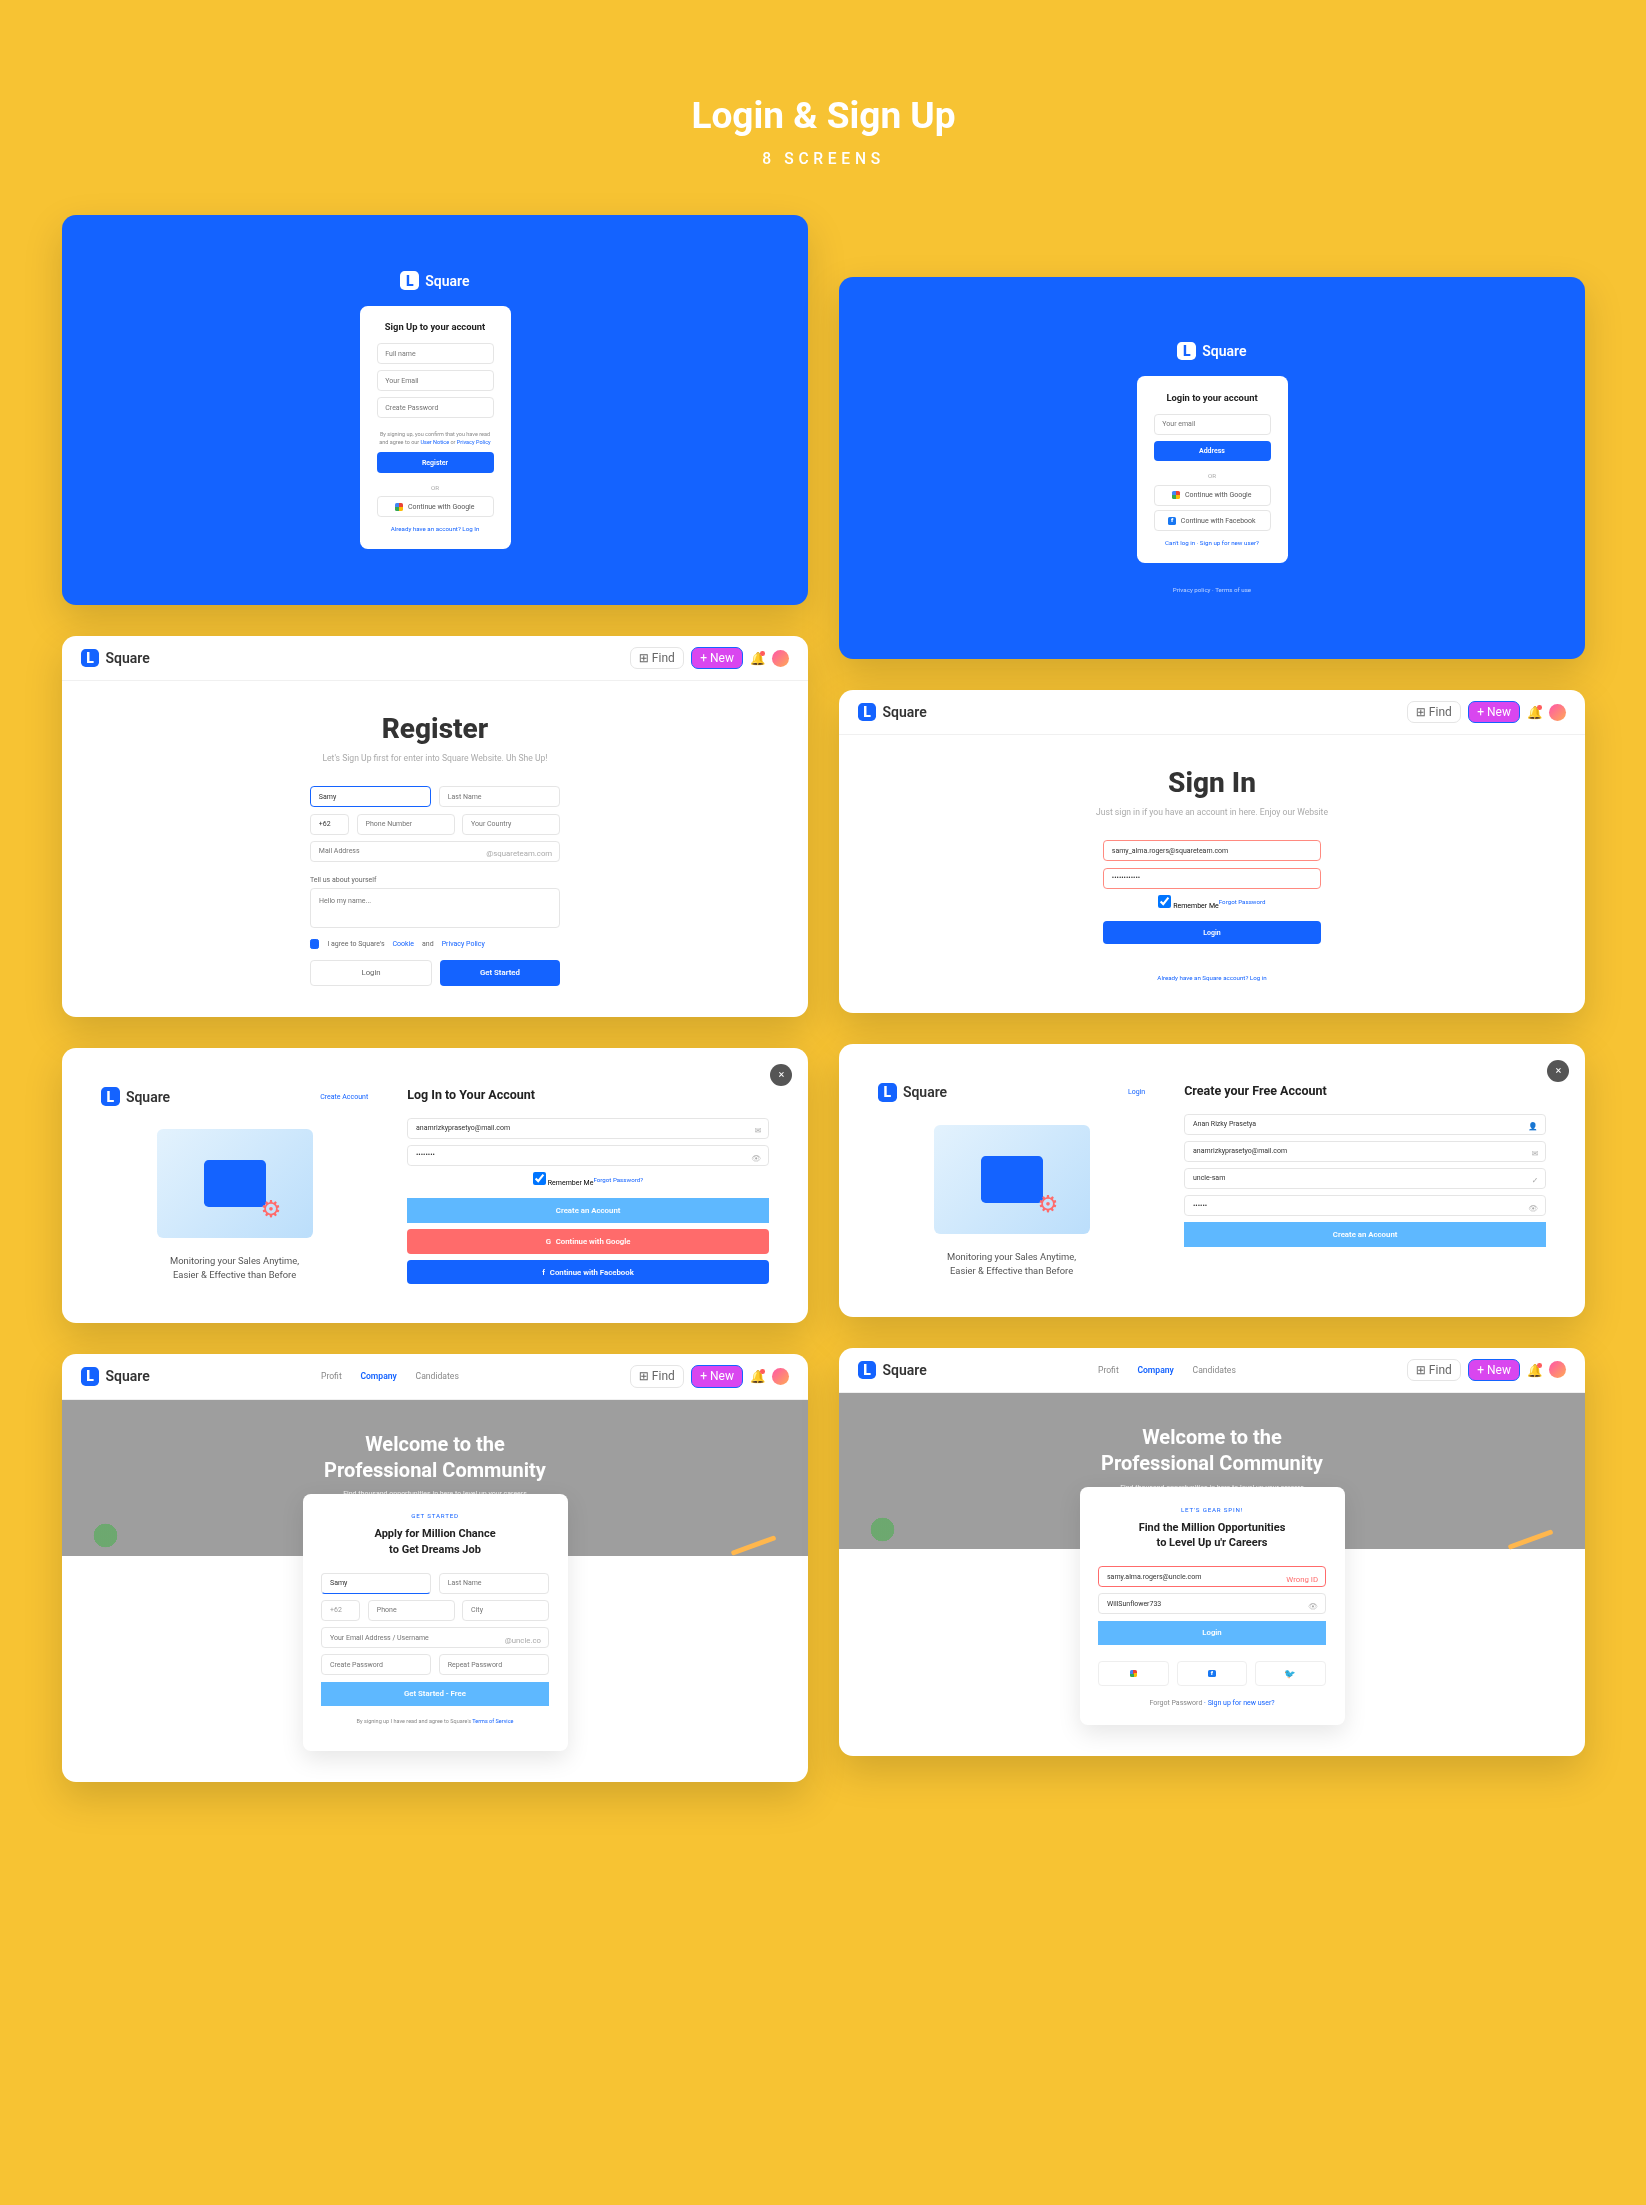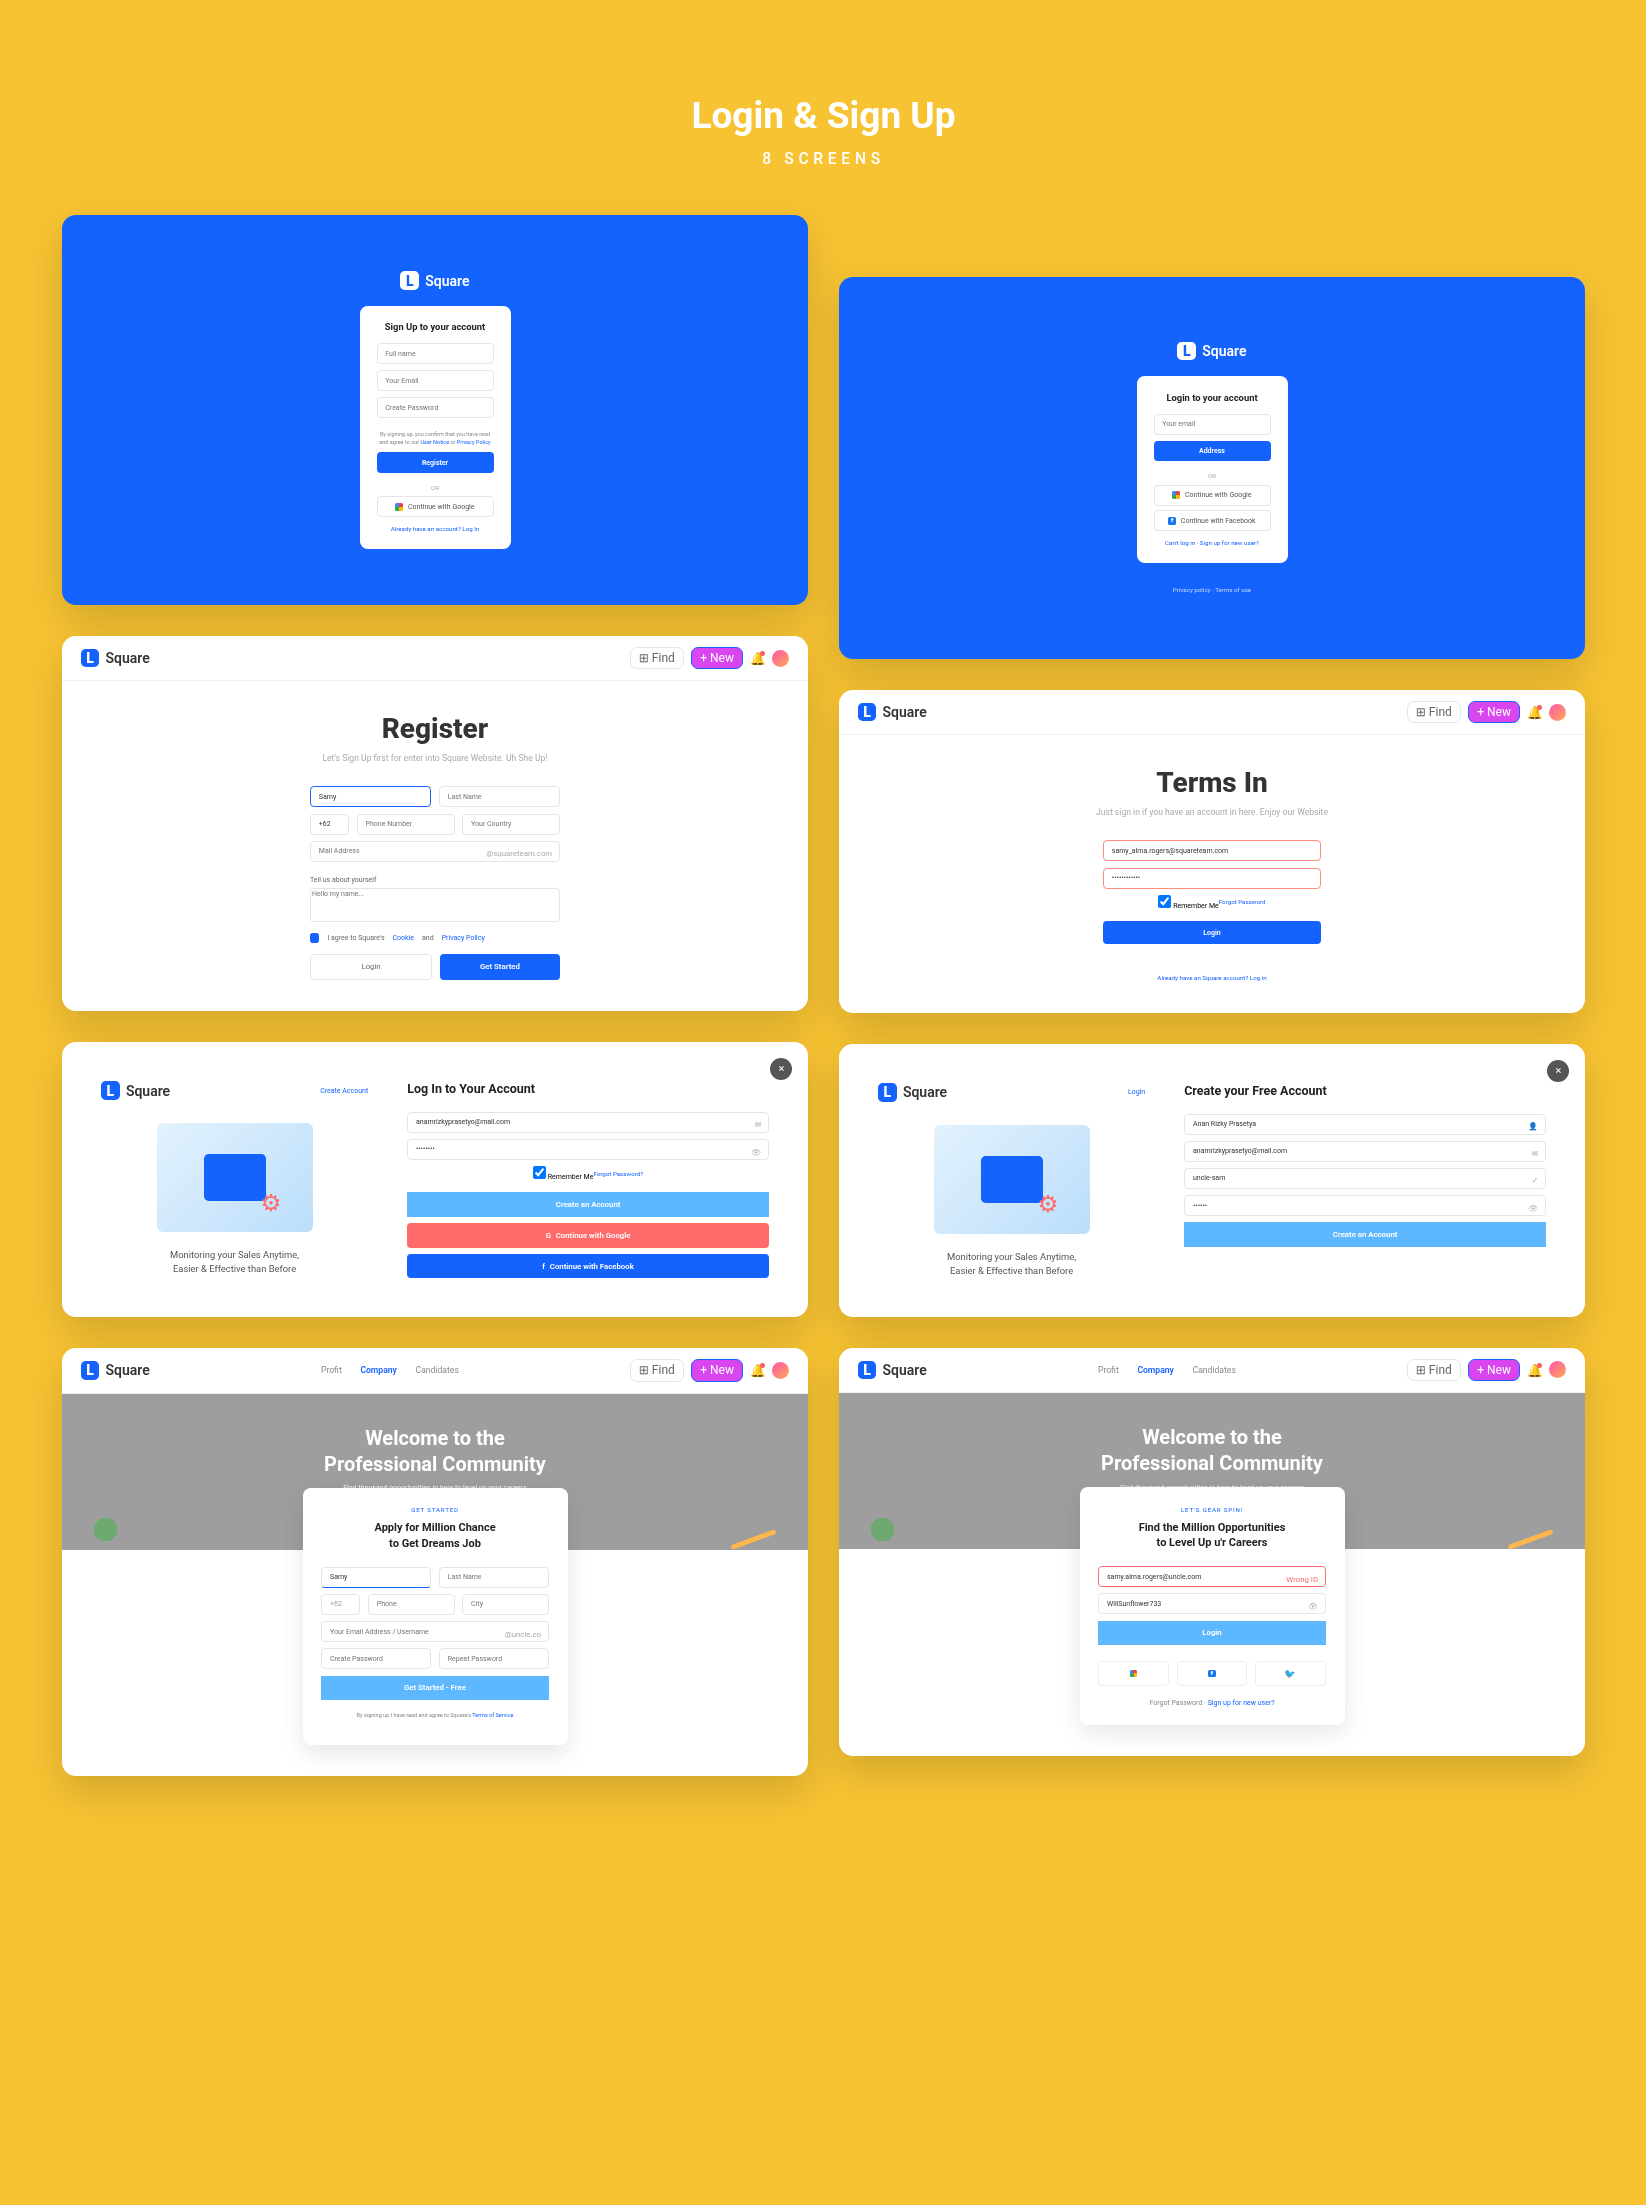--- a/index.html
+++ b/index.html
@@ -34,21 +34,21 @@
 .chip-blue{background:#d946ef;color:#fff;border-color:#1463ff}
 .avatar{width:17px;height:17px;border-radius:50%;background:linear-gradient(135deg,#f5a,#fa5)}
 .bell{width:14px;height:14px;position:relative}
 .bell::after{content:'';position:absolute;top:0;right:0;width:4.7px;height:4.7px;background:#ff5c5c;border-radius:50%}
 .center-content{padding:31px;display:flex;flex-direction:column;align-items:center}
 .big-heading{font-size:28px;font-weight:800;color:#333;margin-bottom:7.8px}
 .sub-text{font-size:8.6px;color:#aaa;margin-bottom:23.4px}
 .form-wide{width:250px}
 .form-row{display:flex;gap:7.8px}
 .form-row .input{flex:1}
-.textarea{width:100%;border:0.8px solid #e5e5e5;border-radius:3.9px;padding:1px;font-size:7px;color:#999;height:34px;resize:none;margin-bottom:7.8px}
+.textarea{width:100%;border:0.8px solid #e5e5e5;border-radius:3.9px;padding:8px;font-size:7px;color:#999;height:40px;resize:none;margin-bottom:7.8px}
 .checkbox-row{display:flex;align-items:center;gap:8px;font-size:7px;color:#666;margin-bottom:11px}
 .checkbox{width:9.4px;height:9.4px;border:0.8px solid #1463ff;border-radius:2.3px;background:#1463ff}
 .btn-row{display:flex;gap:7.8px}
 .btn-ghost{flex:1;background:#fff;border:0.8px solid #e5e5e5;border-radius:3.9px;padding:7.8px;font-size:7.8px;color:#666;cursor:pointer}
 .btn-primary-wide{flex:1;background:#1463ff;color:#fff;border:none;border-radius:3.9px;padding:7.8px;font-size:7.8px;font-weight:600;cursor:pointer}
 .two-col{display:flex;padding:39px;gap:39px;position:relative}
 .left-panel{flex:0 0 40%;display:flex;flex-direction:column;align-items:center}
 .right-panel{flex:1}
 .close-btn{position:absolute;top:15.6px;right:15.6px;width:22px;height:22px;border-radius:50%;background:#555;color:#fff;display:flex;align-items:center;justify-content:center;font-size:11px;cursor:pointer}
 .illus{width:156px;height:109px;background:linear-gradient(135deg,#e3f2fd,#bbdefb);border-radius:6.2px;margin:15.6px 0;position:relative;display:flex;align-items:center;justify-content:center}
@@ -267,21 +267,21 @@
             <span>Square</span>
           </div>
     <div class="topbar-right">
             <div class="chip">⊞ <span>Find</span></div>
             <div class="chip chip-blue">+ New</div>
             <div class="bell">🔔</div>
             <div class="avatar"></div>
           </div>
   </div>
   <div class="center-content">
-    <div class="big-heading">Terms In</div>
+    <div class="big-heading">Sign In</div>
     <div class="sub-text">Just sign in if you have an account in here. Enjoy our Website</div>
     <div style="width:218px">
       <input class="input input-red" style="color: rgb(51, 51, 51);" value="samy_alma.rogers@squareteam.com">
       <input class="input input-red" style="color: rgb(51, 51, 51);" value="••••••••••••">
       <div class="row-between">
               <label><input type="checkbox" checked="" style=""> <span>Remember Me</span></label>
               <a class="forgot">Forgot Password</a>
             </div>
       <button class="btn-primary" style="padding:7.8px">Login</button>
     </div>

